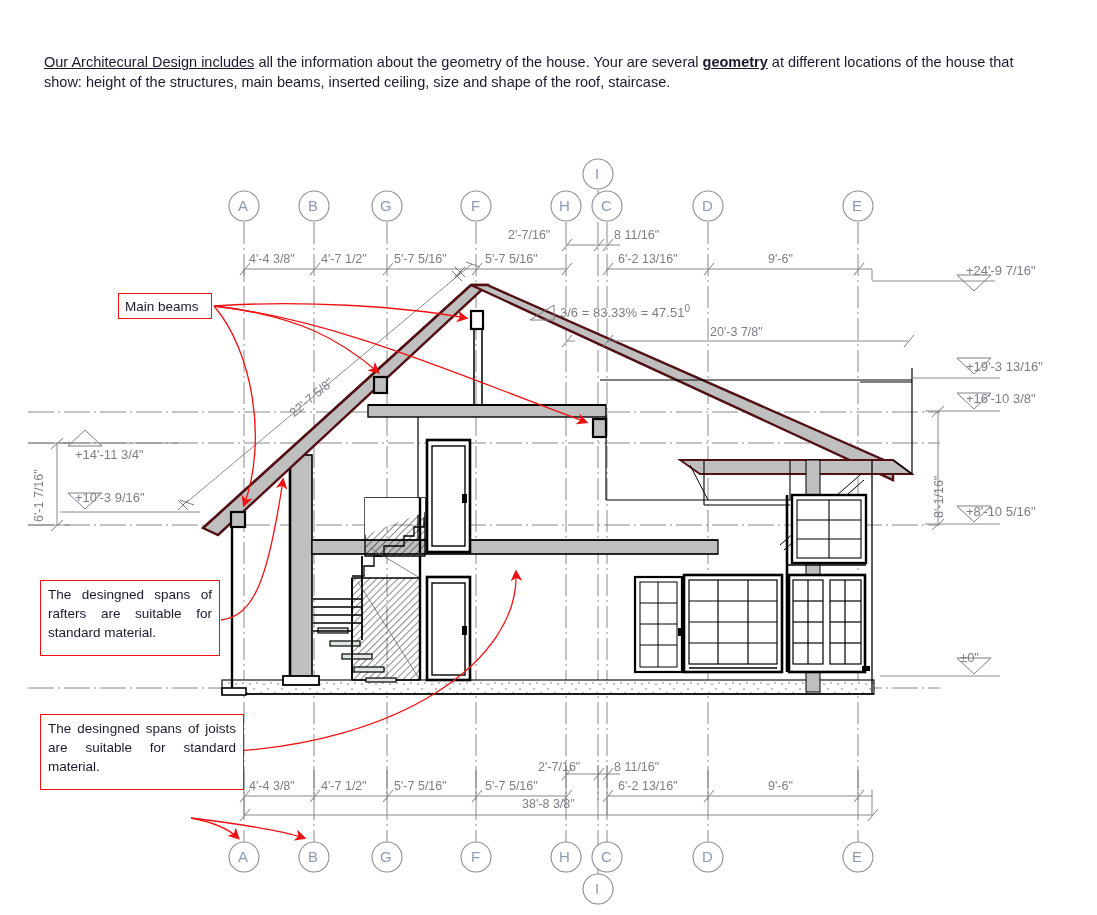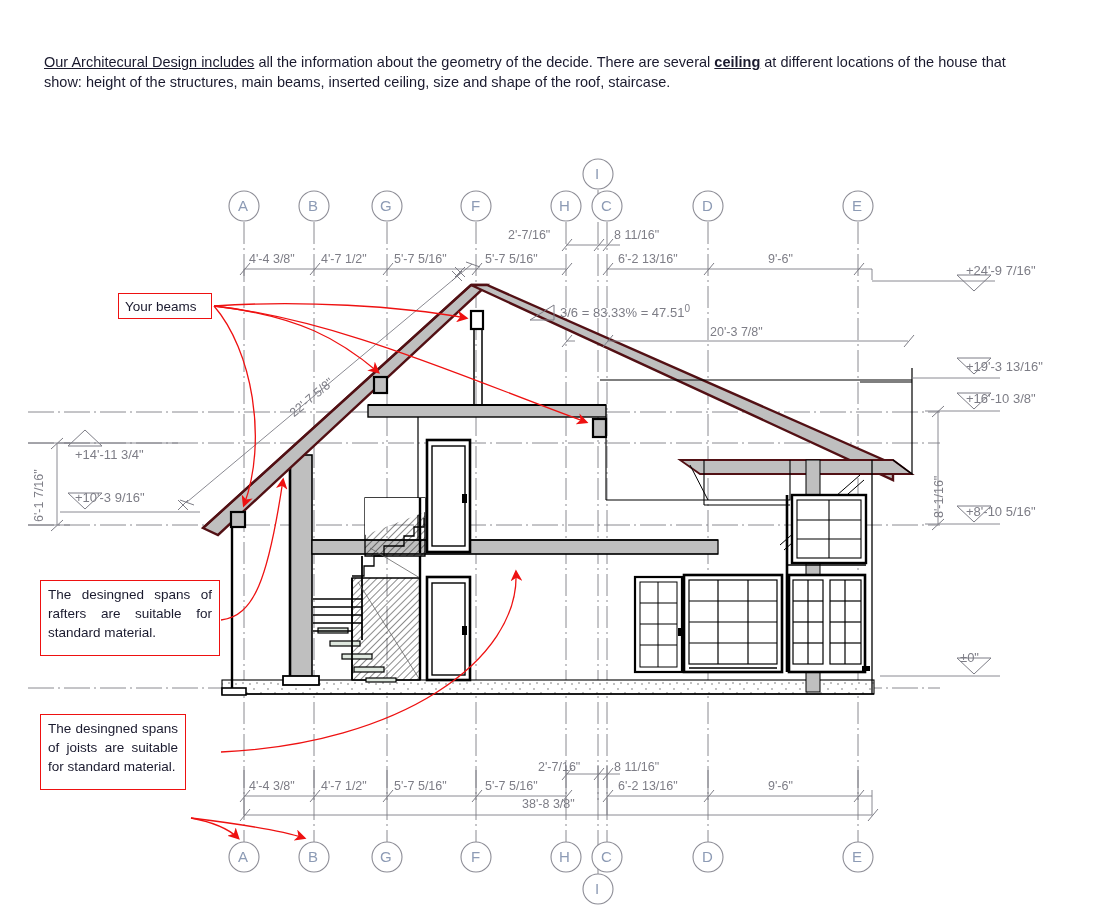--- a/index.html
+++ b/index.html
@@ -54,21 +54,21 @@
     background: #ffffff;
     font-size: 13.5px;
     color: #1a1a2e;
     padding: 4px 7px 21px 7px;
     box-sizing: border-box;
     line-height: 19px;
   }
   .callout.just { text-align: justify; text-align-last: left; }
   #cal-beams  { left: 118px; top: 293px;  width: 94px;  height: 26px; padding: 3px 6px; }
   #cal-rafters{ left: 40px;  top: 580px;  width: 180px; height: 76px; }
-  #cal-joists { left: 40px;  top: 714px;  width: 146px; height: 76px; }
+  #cal-joists { left: 40px;  top: 714px;  width: 204px; height: 76px; }
   #cal-axes   { left: 40px;  top: 805px;  width: 150px; height: 29px; padding: 4px 7px; }
 
   .dimtxt {
     position: absolute;
     font-size: 12.5px;
     color: #7d7d86;
     white-space: nowrap;
   }
   .elevtxt {
     position: absolute;
@@ -91,21 +91,21 @@
     transform: rotate(-39.8deg);
   }
 </style>
 </head>
 <body>
 
 <div id="page">
 
 
   <div class="para" id="para1">
-    <span class="u">Our Architecural Design includes</span><span> all the information about the geometry of the decide. There are several </span><span class="ub">ceiling</span><span> at different locations of the house that show: height of the structures, main beams, inserted ceiling, size and shape of the roof, staircase.</span>
+    <span class="u">Our Architecural Design includes</span><span> all the information about the geometry of the house. Your are several </span><span class="ub">geometry</span><span> at different locations of the house that show: height of the structures, main beams, inserted ceiling, size and shape of the roof, staircase.</span>
   </div>
 
 
   <svg id="drawing" viewBox="0 0 1097 915">
     <defs>
       <marker id="redarrow" markerWidth="9" markerHeight="9" refX="7" refY="4.5" orient="auto">
         <path d="M0,0 L9,4.5 L0,9 L2.5,4.5 Z" fill="#ee1111"></path>
       </marker>
       <pattern id="hatch45" width="5" height="5" patternUnits="userSpaceOnUse" patternTransform="rotate(45)">
         <line x1="0" y1="0" x2="0" y2="5" stroke="#000" stroke-width="0.9"></line>
@@ -508,21 +508,21 @@
 
       <path d="M221,620 C254,616 268,580 283,480" marker-end="url(#redarrow)"></path>
 
       <path d="M221,752 C400,744 520,660 516,572" marker-end="url(#redarrow)"></path>
 
       <path d="M191,818 C212,822 228,828 238,838" marker-end="url(#redarrow)"></path>
       <path d="M191,818 C240,824 280,830 304,838" marker-end="url(#redarrow)"></path>
     </g>
   </svg>
 
-  <div class="callout" id="cal-beams">Your beams</div>
+  <div class="callout" id="cal-beams">Main beams</div>
   <div class="callout just" id="cal-rafters">The desingned spans of rafters are suitable for standard material.</div>
   <div class="callout just" id="cal-joists">The desingned spans of joists are suitable for standard material.</div>
 
   <div class="axistxt" style="left:238px; top:197px;">A</div>
   <div class="axistxt" style="left:308px; top:197px;">B</div>
   <div class="axistxt" style="left:380px; top:197px;">G</div>
   <div class="axistxt" style="left:471px; top:197px;">F</div>
   <div class="axistxt" style="left:559px; top:197px;">H</div>
   <div class="axistxt" style="left:601px; top:197px;">C</div>
   <div class="axistxt" style="left:702px; top:197px;">D</div>

